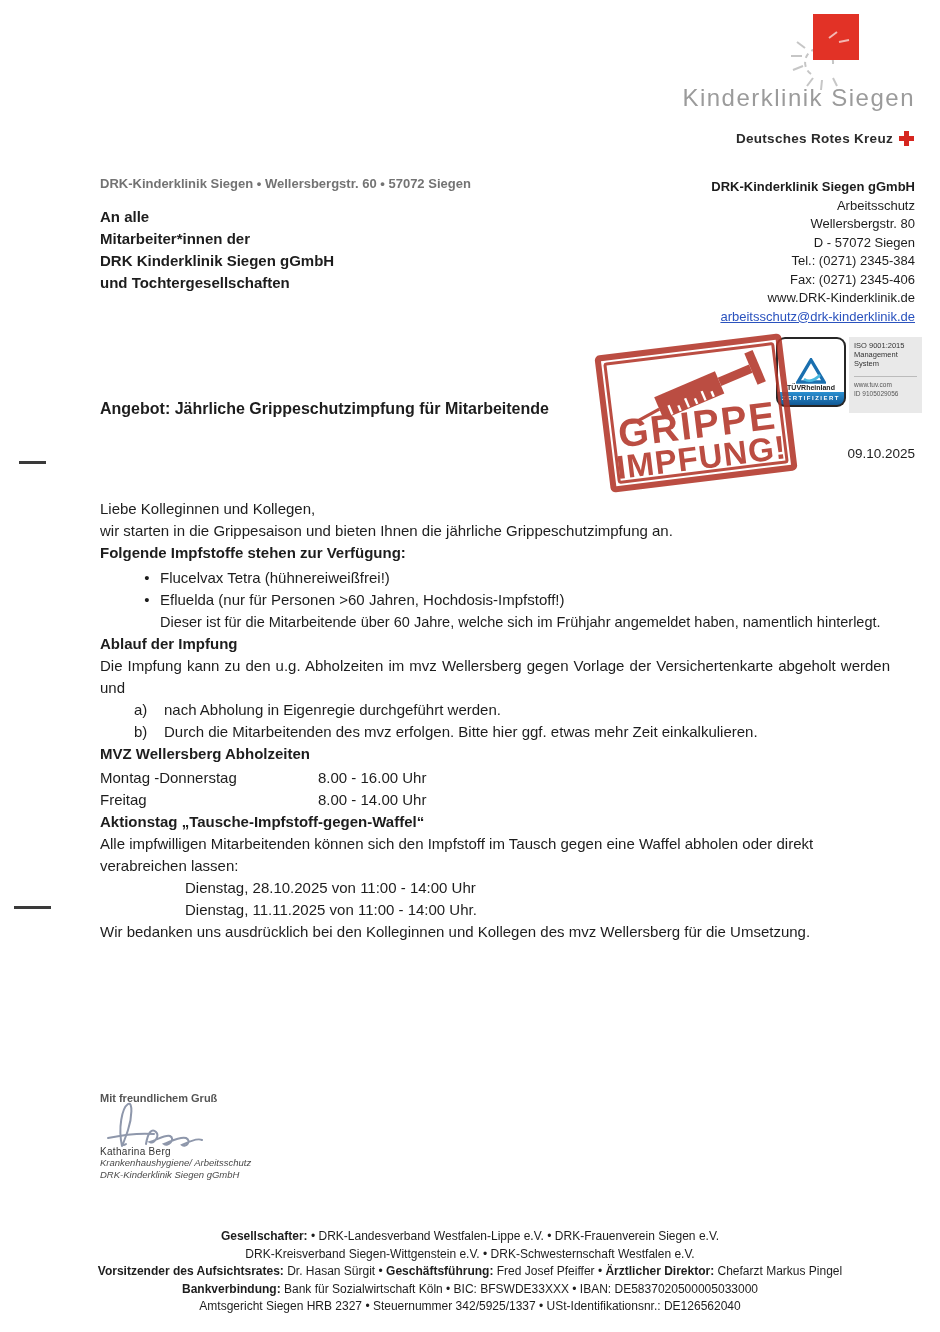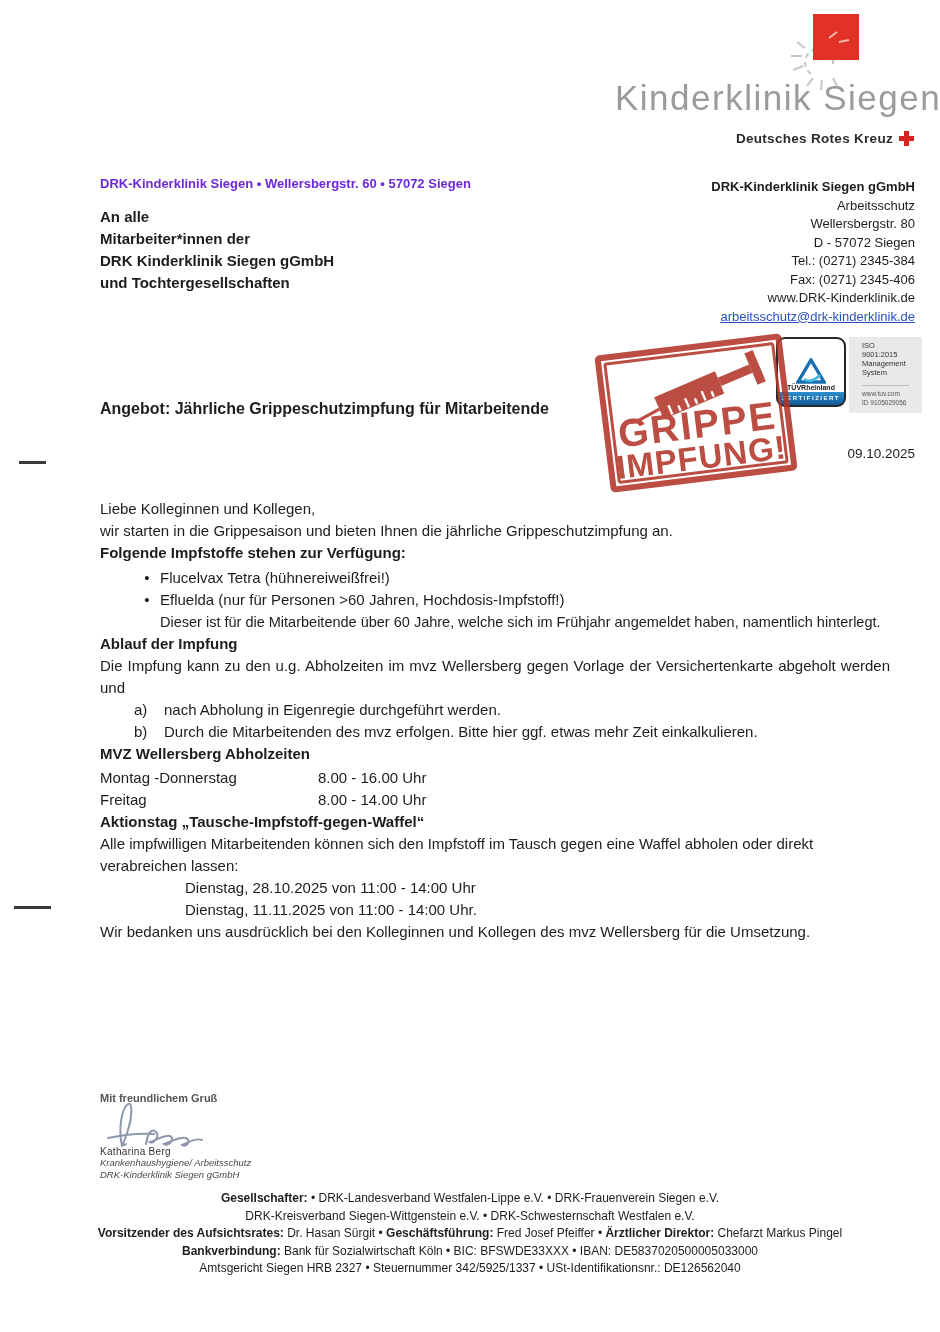--- a/index.html
+++ b/index.html
@@ -3,36 +3,36 @@
 <meta charset="utf-8">
 <style>
   html,body{margin:0;padding:0;background:#ffffff;}
   .page{
     position:relative;width:940px;height:1332px;background:#ffffff;overflow:hidden;
     font-family:"Liberation Sans","DejaVu Sans",sans-serif;color:#1d1d1d;
   }
   
   .logo-block{position:absolute;top:12px;right:25px;width:300px;text-align:right;}
   .logo-art{position:relative;height:78px;}
-  .logo-title{font-size:35px;letter-spacing:1.5px;color:#9b9b9b;line-height:28px;margin-top:-6px;white-space:nowrap;}
+  .logo-title{font-size:24px;letter-spacing:1.5px;color:#9b9b9b;line-height:28px;margin-top:-6px;white-space:nowrap;}
   .logo-sub{display:flex;justify-content:flex-end;align-items:center;gap:5px;margin-top:18px;}
   .logo-sub span{font-size:13.5px;font-weight:bold;color:#2b2b2b;letter-spacing:.3px;}
   
-  .sender-line{position:absolute;left:100px;top:176px;font-size:13px;font-weight:bold;color:#6d28d9;}
+  .sender-line{position:absolute;left:100px;top:176px;font-size:13px;font-weight:bold;color:#737373;}
   .recipient{position:absolute;left:100px;top:206px;font-size:15px;font-weight:bold;line-height:22px;}
   .contact{position:absolute;right:25px;top:178px;width:280px;text-align:right;font-size:13px;line-height:18.5px;color:#1d1d1d;}
   .contact .co-name{font-weight:bold;}
   .contact a{color:#2a52be;text-decoration:underline;}
   
   .tuv{position:absolute;left:776px;top:337px;display:flex;width:146px;height:76px;}
   .tuv-badge{width:70px;height:70px;background:#262626;border-radius:9px;padding:2px;box-sizing:border-box;display:flex;flex-direction:column;}
   .tuv-white{flex:1;background:#ffffff;border-radius:7px 7px 0 0;display:flex;flex-direction:column;align-items:center;justify-content:flex-end;padding-bottom:1px;}
   .tuv-brand{font-size:7px;font-weight:bold;color:#222;}
   .tuv-cert{height:13px;background:linear-gradient(180deg,#2a8fd1,#115a96);border-radius:0 0 7px 7px;color:#fff;font-size:6px;letter-spacing:1.5px;text-align:center;line-height:13px;font-weight:bold;}
-  .tuv-panel{flex:1;background:#e9e9e9;margin-left:3px;padding:4px 13px;font-size:7.5px;line-height:9px;color:#333;}
+  .tuv-panel{flex:1;background:#e9e9e9;margin-left:3px;padding:4px 5px;font-size:7.5px;line-height:9px;color:#333;}
   .tuv-panel .sep{border-top:1px solid #bbb;margin:8px 0 3px;}
   .tuv-small{font-size:6.5px;color:#555;}
   .doc-date{position:absolute;right:25px;top:422px;font-size:13.5px;margin-top:24px;}
   
   .stamp{position:absolute;left:602px;top:344px;width:188px;height:138px;transform:rotate(-7deg);opacity:.88;}
   .stamp-frame{position:absolute;inset:0;border:6px solid #b23528;border-radius:5px;}
   .stamp-frame2{position:absolute;inset:8px;border:3px solid #b23528;border-radius:3px;}
   .stamp-inner{position:absolute;inset:0;display:flex;flex-direction:column;align-items:center;justify-content:flex-end;padding-bottom:8px;}
   .stamp-l1{font-size:39px;font-weight:900;color:#b23528;letter-spacing:2px;line-height:34px;}
   .stamp-l2{font-size:33px;font-weight:900;color:#b23528;letter-spacing:1px;line-height:32px;}
@@ -60,21 +60,21 @@
   .trow{display:flex;}
   .tday{width:218px;flex:0 0 218px;}
   .indent-date{margin-left:85px;}
   
   .sig{position:absolute;left:100px;top:1092px;width:300px;}
   .sig-close{font-size:11px;color:#555;font-weight:bold;}
   .sig-scribble{margin:-4px 0 -10px 2px;}
   .sig-name{font-size:10px;font-weight:normal;color:#333;letter-spacing:.3px;}
   .sig-role,.sig-co{font-size:9.5px;font-style:italic;color:#4a4a4a;line-height:12px;}
   
-  .footer{position:absolute;left:0;top:1190px;width:100%;text-align:center;font-size:12px;line-height:17.5px;color:#1d1d1d;}
+  .footer{position:absolute;left:0;top:1228px;width:100%;text-align:center;font-size:12px;line-height:17.5px;color:#1d1d1d;}
   .footer b{font-weight:bold;}
 </style>
 </head>
 <body>
 
 <div class="page">
 
   <div class="logo-block">
     <div class="logo-art">
       <svg width="300" height="78" viewBox="0 0 300 78">

